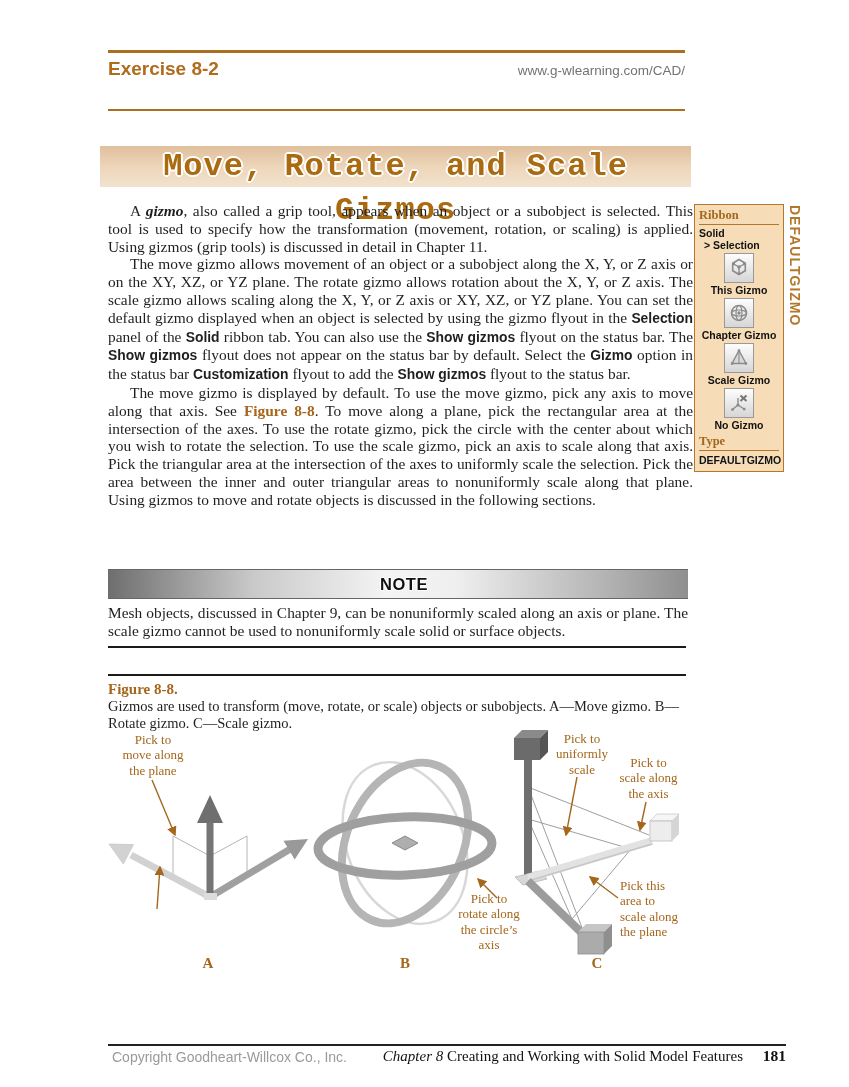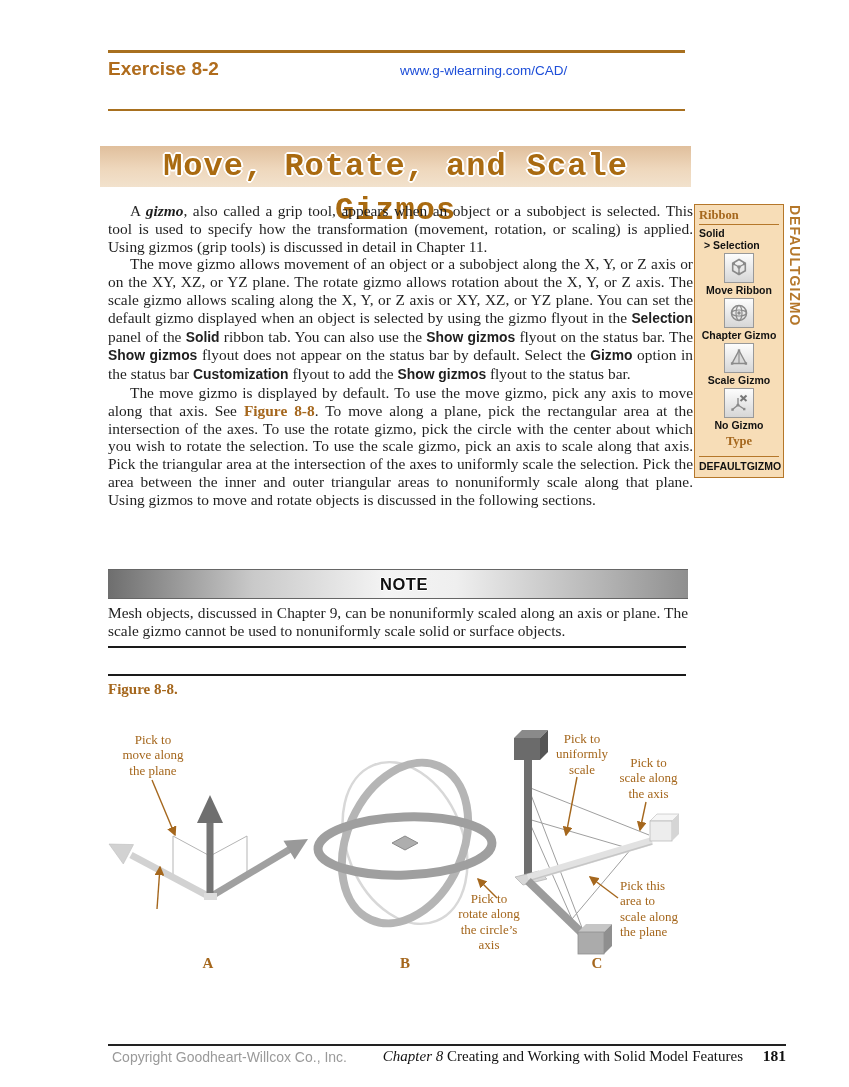--- a/index.html
+++ b/index.html
@@ -4,22 +4,22 @@
 <style>
   html,body{margin:0;padding:0;background:#ffffff;}
   .page{position:relative;width:849px;height:1087px;background:#ffffff;overflow:hidden;
         font-family:"Liberation Serif",serif;color:#1f1f1f;}
   .abs{position:absolute;}
 
   
   .ex-rule-top{left:108px;top:50px;width:577px;height:3px;background:#a8701f;}
   .ex-title{left:108px;top:58px;font-family:"Liberation Sans",sans-serif;font-weight:bold;
             font-size:19px;color:#b06c1c;}
-  .ex-url{left:400px;top:63px;width:285px;text-align:left;
-          font-family:"Liberation Sans",sans-serif;font-size:13.5px;color:#1d4ed8;}
+  .ex-url{left:400px;top:63px;width:285px;text-align:right;
+          font-family:"Liberation Sans",sans-serif;font-size:13.5px;color:#737373;}
   .ex-text{left:108px;top:86px;font-size:15.5px;}
   .ex-rule-bottom{left:108px;top:109px;width:577px;height:2px;background:#a8701f;}
 
   
   .banner{left:100px;top:146px;width:591px;height:41px;
           background:linear-gradient(180deg,#e0bf9c 0%,#eed7bc 55%,#f2e2cd 100%);
           text-align:center;line-height:41px;}
   .banner span{font-family:Liberation Mono, monospace;font-weight:bold;font-size:32px;
           letter-spacing:1px;color:#a96a10;
           text-shadow:-2px 0 0 #fff,2px 0 0 #fff,0 -2px 0 #fff,0 2px 0 #fff,
@@ -40,21 +40,21 @@
                 font-family:"Liberation Sans",sans-serif;}
   .rp-header{font-family:"Liberation Serif",serif;font-weight:bold;color:#a5671d;
              font-size:12.5px;border-bottom:1.5px solid #b5772a;padding-bottom:1px;}
   .rp-path1{font-size:10.5px;font-weight:bold;color:#111;margin-top:2px;}
   .rp-path2{font-size:10.5px;font-weight:bold;color:#111;margin-left:5px;}
   .rp-icon-btn{width:30px;height:30px;margin:2px auto 1px;box-sizing:border-box;
                background:linear-gradient(180deg,#fdfdfd,#d6d6d6);border:1px solid #999;
                display:flex;align-items:center;justify-content:center;}
   .rp-item-label{font-size:10.5px;font-weight:bold;text-align:center;color:#111;}
   .rp-type-header{font-family:"Liberation Serif",serif;font-weight:bold;color:#a5671d;
-             font-size:12.5px;border-bottom:1.5px solid #b5772a;padding-bottom:7px;margin-top:3px;text-align:center;}
+             font-size:12.5px;border-bottom:1.5px solid #b5772a;padding-bottom:1px;margin-top:3px;}
   .rp-type-value{font-size:10.5px;font-weight:bold;text-align:center;margin-top:3px;color:#111;}
 
   
   .margin-vertical{left:787px;top:205px;height:150px;writing-mode:vertical-rl;
                    font-family:"Liberation Sans",sans-serif;font-weight:bold;font-size:14px;
                    letter-spacing:1px;color:#b5772a;}
 
   
   .note-bar{left:108px;top:569px;width:580px;height:30px;
             background:linear-gradient(90deg,#6e6e6e 0%,#c9c9c9 25%,#f4f4f4 48%,#efefef 60%,#b5b5b5 85%,#8f8f8f 100%);
@@ -120,21 +120,21 @@
         <polygon points="11,2.5 17.3,6.3 17.3,13.7 11,17.5 4.7,13.7 4.7,6.3" fill="none" stroke="#8a8a8a" stroke-width="1.6"></polygon>
         <line x1="11" y1="10" x2="11" y2="16.5" stroke="#8a8a8a" stroke-width="1.4"></line>
         <line x1="11" y1="10" x2="5.7" y2="7" stroke="#8a8a8a" stroke-width="1.4"></line>
         <line x1="11" y1="10" x2="16.3" y2="7" stroke="#8a8a8a" stroke-width="1.4"></line>
         <circle cx="11" cy="10" r="1.8" fill="#8a8a8a"></circle>
         <rect x="9.8" y="15.4" width="2.4" height="2.4" fill="#8a8a8a"></rect>
         <rect x="4.6" y="5.8" width="2.4" height="2.4" fill="#8a8a8a"></rect>
         <rect x="15" y="5.8" width="2.4" height="2.4" fill="#8a8a8a"></rect>
       </svg>
     </div>
-    <div class="rp-item-label">Move Ribbon</div>
+    <div class="rp-item-label">This Gizmo</div>
 
     <div class="rp-icon-btn">
       <svg width="22" height="22" viewBox="0 0 22 22">
         <circle cx="11" cy="11" r="7.5" fill="none" stroke="#8a8a8a" stroke-width="1.6"></circle>
         <ellipse cx="11" cy="11" rx="7.5" ry="3" fill="none" stroke="#8a8a8a" stroke-width="1.2"></ellipse>
         <ellipse cx="11" cy="11" rx="3" ry="7.5" fill="none" stroke="#8a8a8a" stroke-width="1.2"></ellipse>
         <circle cx="11" cy="11" r="1.7" fill="#8a8a8a"></circle>
       </svg>
     </div>
     <div class="rp-item-label">Chapter Gizmo</div>
@@ -171,20 +171,21 @@
   <div class="abs margin-vertical">DEFAULTGIZMO</div>
 
   <div class="abs note-bar">
     <span>NOTE</span>
   </div>
   <div class="abs note-text">Mesh objects, discussed in Chapter 9, can be nonuniformly scaled along an axis or plane. The scale gizmo cannot be used to nonuniformly scale solid or surface objects.</div>
   <div class="abs note-rule"></div>
 
   <div class="abs fig-rule"></div>
   <div class="abs fig-label">Figure 8-8.</div>
+  <div class="abs fig-caption">Gizmos are used to transform (move, rotate, or scale) objects or subobjects. A—Move gizmo. B—Rotate gizmo. C—Scale gizmo.</div>
 
   <svg class="abs fig-svg" width="600" height="262" viewBox="0 0 600 262">
     <defs>
       <marker id="arrow" viewBox="0 0 10 10" refX="8.5" refY="5" markerWidth="7" markerHeight="7" orient="auto">
         <path d="M0,0 L10,5 L0,10 z" fill="#a5671d"></path>
       </marker>
     </defs>
 
     <g>
       <path d="M78,152 L78,111 L115,131 L115,172 Z" fill="none" stroke="#b5b5b5" stroke-width="1"></path>

